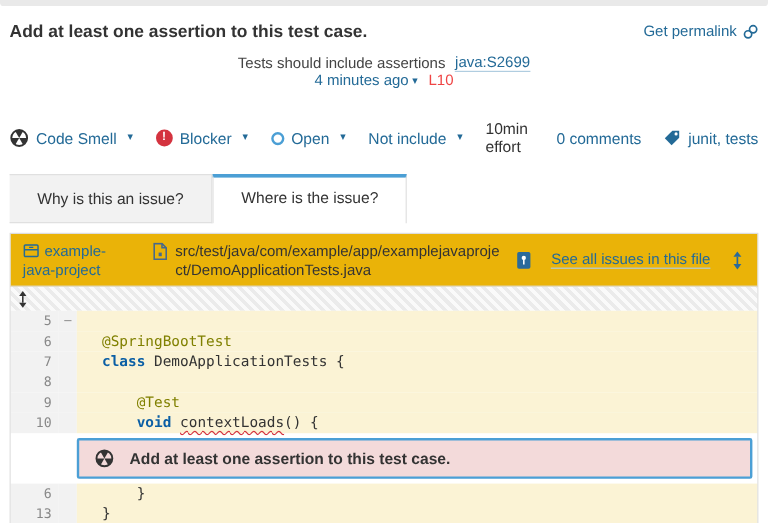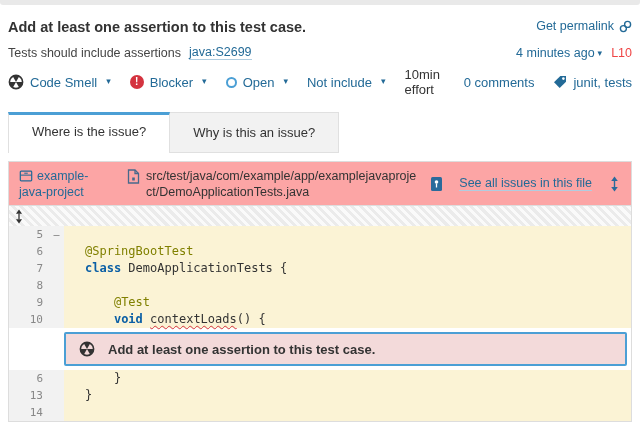--- a/index.html
+++ b/index.html
@@ -6,47 +6,47 @@
   html,body { width:640px; height:436px; overflow:hidden; background:#fff;
     font-family:"Liberation Sans","DejaVu Sans",sans-serif; color:#333; }
   a { text-decoration:none; cursor:pointer; }
   .top-strip { height:5px; background:#e9e9e9; border-radius:0 0 3px 3px; }
   .content { padding:8px 8px 0 8px; }
 
   
   .title-row { display:flex; justify-content:space-between; align-items:flex-start; margin-top:6px; }
   .issue-title { font-size:14.5px; font-weight:bold; color:#333; }
   .permalink { color:#236a97; font-size:12.5px; display:flex; align-items:center; gap:5px; white-space:nowrap; }
-  .sub-row { display:flex; justify-content:space-between; align-items:center; margin-top:10px; font-size:12.5px; }
+  .sub-row { display:flex; justify-content:space-between; align-items:center; margin-top:10px; font-size:12.5px;flex-direction:column; }
   .rule-wrap { display:flex; align-items:center; gap:8px; color:#444; }
   .rule-key { color:#236a97; border-bottom:1px solid #b0cde0; }
   .meta-wrap { display:flex; align-items:center; gap:9px; }
   .age-link { color:#236a97; }
   .caret { font-size:9px; margin-left:3px; position:relative; top:-1px; }
   .line-ref { color:#ef4444; }
 
   
-  .action-bar { display:flex; align-items:center; margin-top:7px; font-size:13px; }
+  .action-bar { display:flex; align-items:center; margin-top:26px; font-size:13px; }
   .ab-item { display:flex; align-items:center; gap:6px; color:#236a97; margin-right:19px; white-space:nowrap; }
   .ab-text { color:#333; margin-right:19px; }
   .spacer { flex:1; }
   .sev-icon { width:14px; height:14px; border-radius:50%; background:#d4333f; color:#fff;
     font-size:10px; font-weight:bold; text-align:center; line-height:14px; display:inline-block; }
   .open-icon { width:11px; height:11px; border-radius:50%; border:2px solid #4b9fd5; display:inline-block; }
 
   
   .tabs { display:flex; margin-top:15px; }
   .tab { padding:12px 23px; font-size:13px; color:#333; cursor:pointer; }
   .tab.active { background:#fff; border-top:3px solid #4b9fd5; border-left:1px solid #e0e0e0;
     border-right:1px solid #e0e0e0; padding-top:9px; }
   .tab.inactive { background:#f2f2f2; border:1px solid #e0e0e0; border-left:none; }
 
   
   .viewer { margin-top:8px; border:1px solid #ddd; background:#fff; }
-  .file-header { display:flex; align-items:center; gap:12px; background:#fca5a5;
+  .file-header { display:flex; align-items:center; gap:12px; background:#eab308;
     border-bottom:1px solid #ddd; padding:5px 10px; font-size:12.5px; min-height:44px; }
   .project-link { color:#236a97; width:96px; line-height:16px; }
   .project-link svg { vertical-align:-3px; margin-right:4px; }
   .filepath { flex:1; display:flex; gap:6px; color:#333; line-height:16px; }
   .filepath svg { flex:none; margin-top:1px; }
   .filepath-text { max-width:312px; word-break:break-all; }
   .fh-right { display:flex; align-items:flex-start; gap:16px; white-space:nowrap; }
   .see-all { color:#236a97; border-bottom:1px solid #b0cde0; font-size:12.5px; }
   .icon-btn { background:none; border:none; cursor:pointer; padding:0; display:flex; align-items:center; }
 
@@ -132,22 +132,22 @@
     <a class="ab-item" style="margin-right:0">
       <svg width="14" height="14" viewBox="0 0 14 14">
         <path d="M7.3 1 H13 V6.7 L6.7 13 L1 7.3 Z" fill="#236a97"></path>
         <circle cx="10.4" cy="3.6" r="1.3" fill="#fff"></circle>
       </svg>
       <span>junit, tests</span>
     </a>
   </div>
 
   <div class="tabs">
+    <div class="tab inactive">Why is this an issue?</div>
     <div class="tab active">Where is the issue?</div>
-    <div class="tab inactive">Why is this an issue?</div>
   </div>
 
   <div class="viewer">
 
     <div class="file-header">
       <a class="project-link"><svg width="14" height="14" viewBox="0 0 16 16">
             <rect x="1.5" y="2.5" width="13" height="11" rx="1" fill="none" stroke="#236a97" stroke-width="1.4"></rect>
             <line x1="1.5" y1="7" x2="14.5" y2="7" stroke="#236a97" stroke-width="1.2"></line>
             <line x1="6" y1="4.8" x2="10" y2="4.8" stroke="#236a97" stroke-width="1.2"></line>
           </svg><span>example-java-project</span></a>

